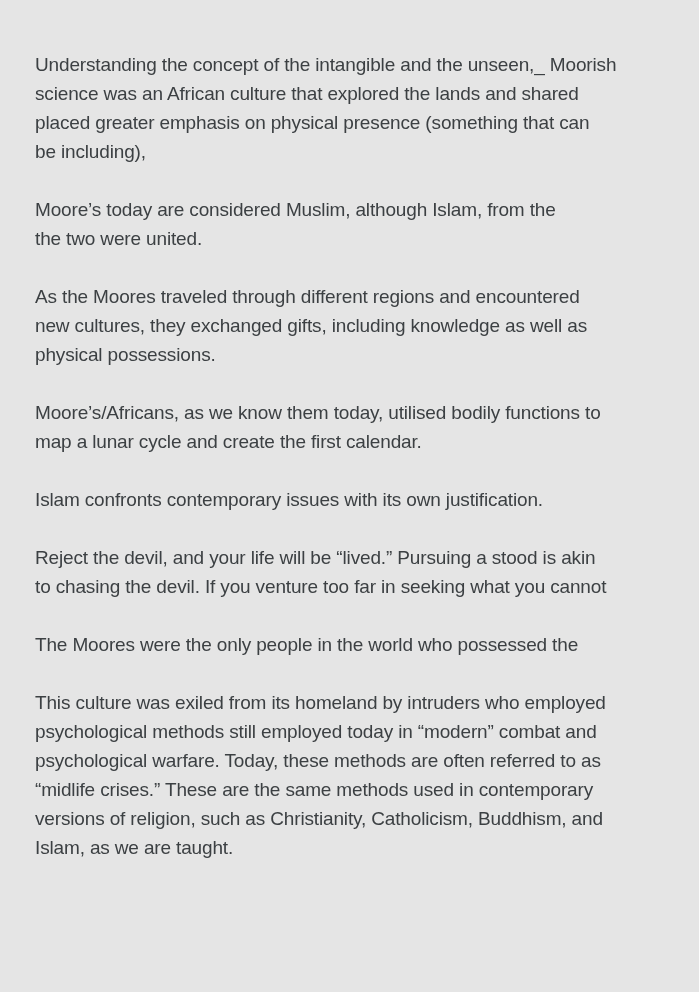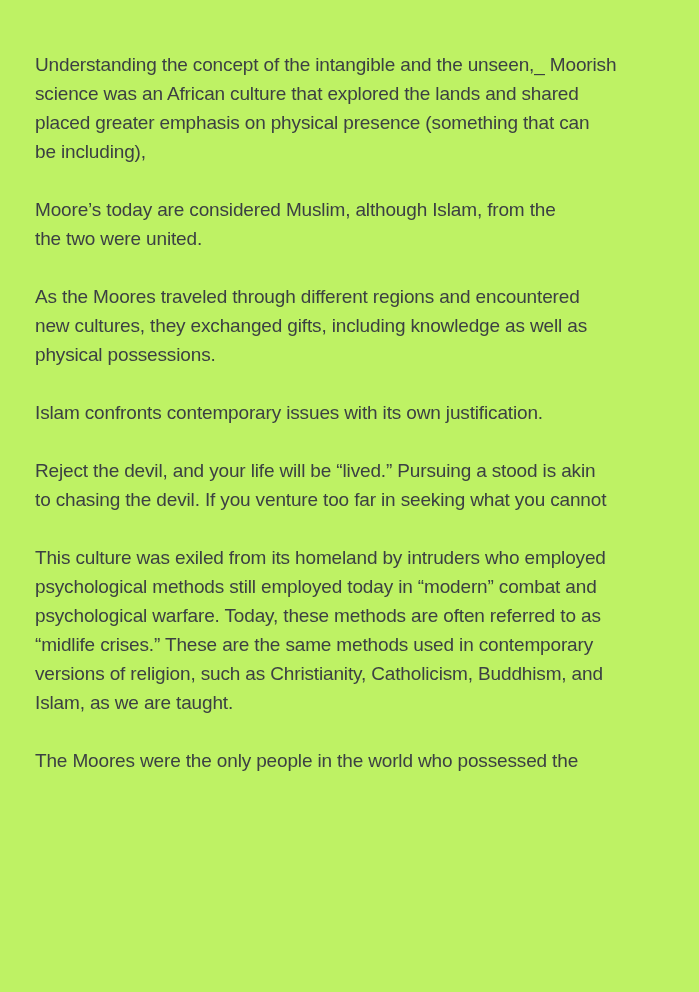--- a/index.html
+++ b/index.html
@@ -30,49 +30,53 @@
     padding: 0;
   }
   .line {
     display: block;
     white-space: nowrap;
   }
 </style>
 </head>
 <body style="background: rgb(255, 255, 255);">
 
-<div class="page" style="background: #bef264;">
+<div class="page" style="background: #e5e5e5;">
   <div class="doc" style="color: rgb(60, 64, 67);">
       <p class="para">
         <span class="line">Understanding the concept of the intangible and the unseen,_ Moorish</span>
         <span class="line">science was an African culture that explored the lands and shared</span>
         <span class="line">placed greater emphasis on physical presence (something that can</span>
         <span class="line">be including),</span>
       </p>
       <p class="para">
         <span class="line">Moore’s today are considered Muslim, although Islam, from the</span>
         <span class="line">the two were united.</span>
       </p>
       <p class="para">
         <span class="line">As the Moores traveled through different regions and encountered</span>
         <span class="line">new cultures, they exchanged gifts, including knowledge as well as</span>
         <span class="line">physical possessions.</span>
       </p>
       <p class="para">
+        <span class="line">Moore’s/Africans, as we know them today, utilised bodily functions to</span>
+        <span class="line">map a lunar cycle and create the first calendar.</span>
+      </p>
+      <p class="para">
         <span class="line">Islam confronts contemporary issues with its own justification.</span>
       </p>
       <p class="para">
         <span class="line">Reject the devil, and your life will be “lived.” Pursuing a stood is akin</span>
         <span class="line">to chasing the devil. If you venture too far in seeking what you cannot</span>
+      </p>
+      <p class="para">
+        <span class="line">The Moores were the only people in the world who possessed the</span>
       </p>
       <p class="para">
         <span class="line">This culture was exiled from its homeland by intruders who employed</span>
         <span class="line">psychological methods still employed today in “modern” combat and</span>
         <span class="line">psychological warfare. Today, these methods are often referred to as</span>
         <span class="line">“midlife crises.” These are the same methods used in contemporary</span>
         <span class="line">versions of religion, such as Christianity, Catholicism, Buddhism, and</span>
         <span class="line">Islam, as we are taught.</span>
       </p>
-      <p class="para">
-        <span class="line">The Moores were the only people in the world who possessed the</span>
-      </p>
     </div>
 </div>
 
 </body></html>

